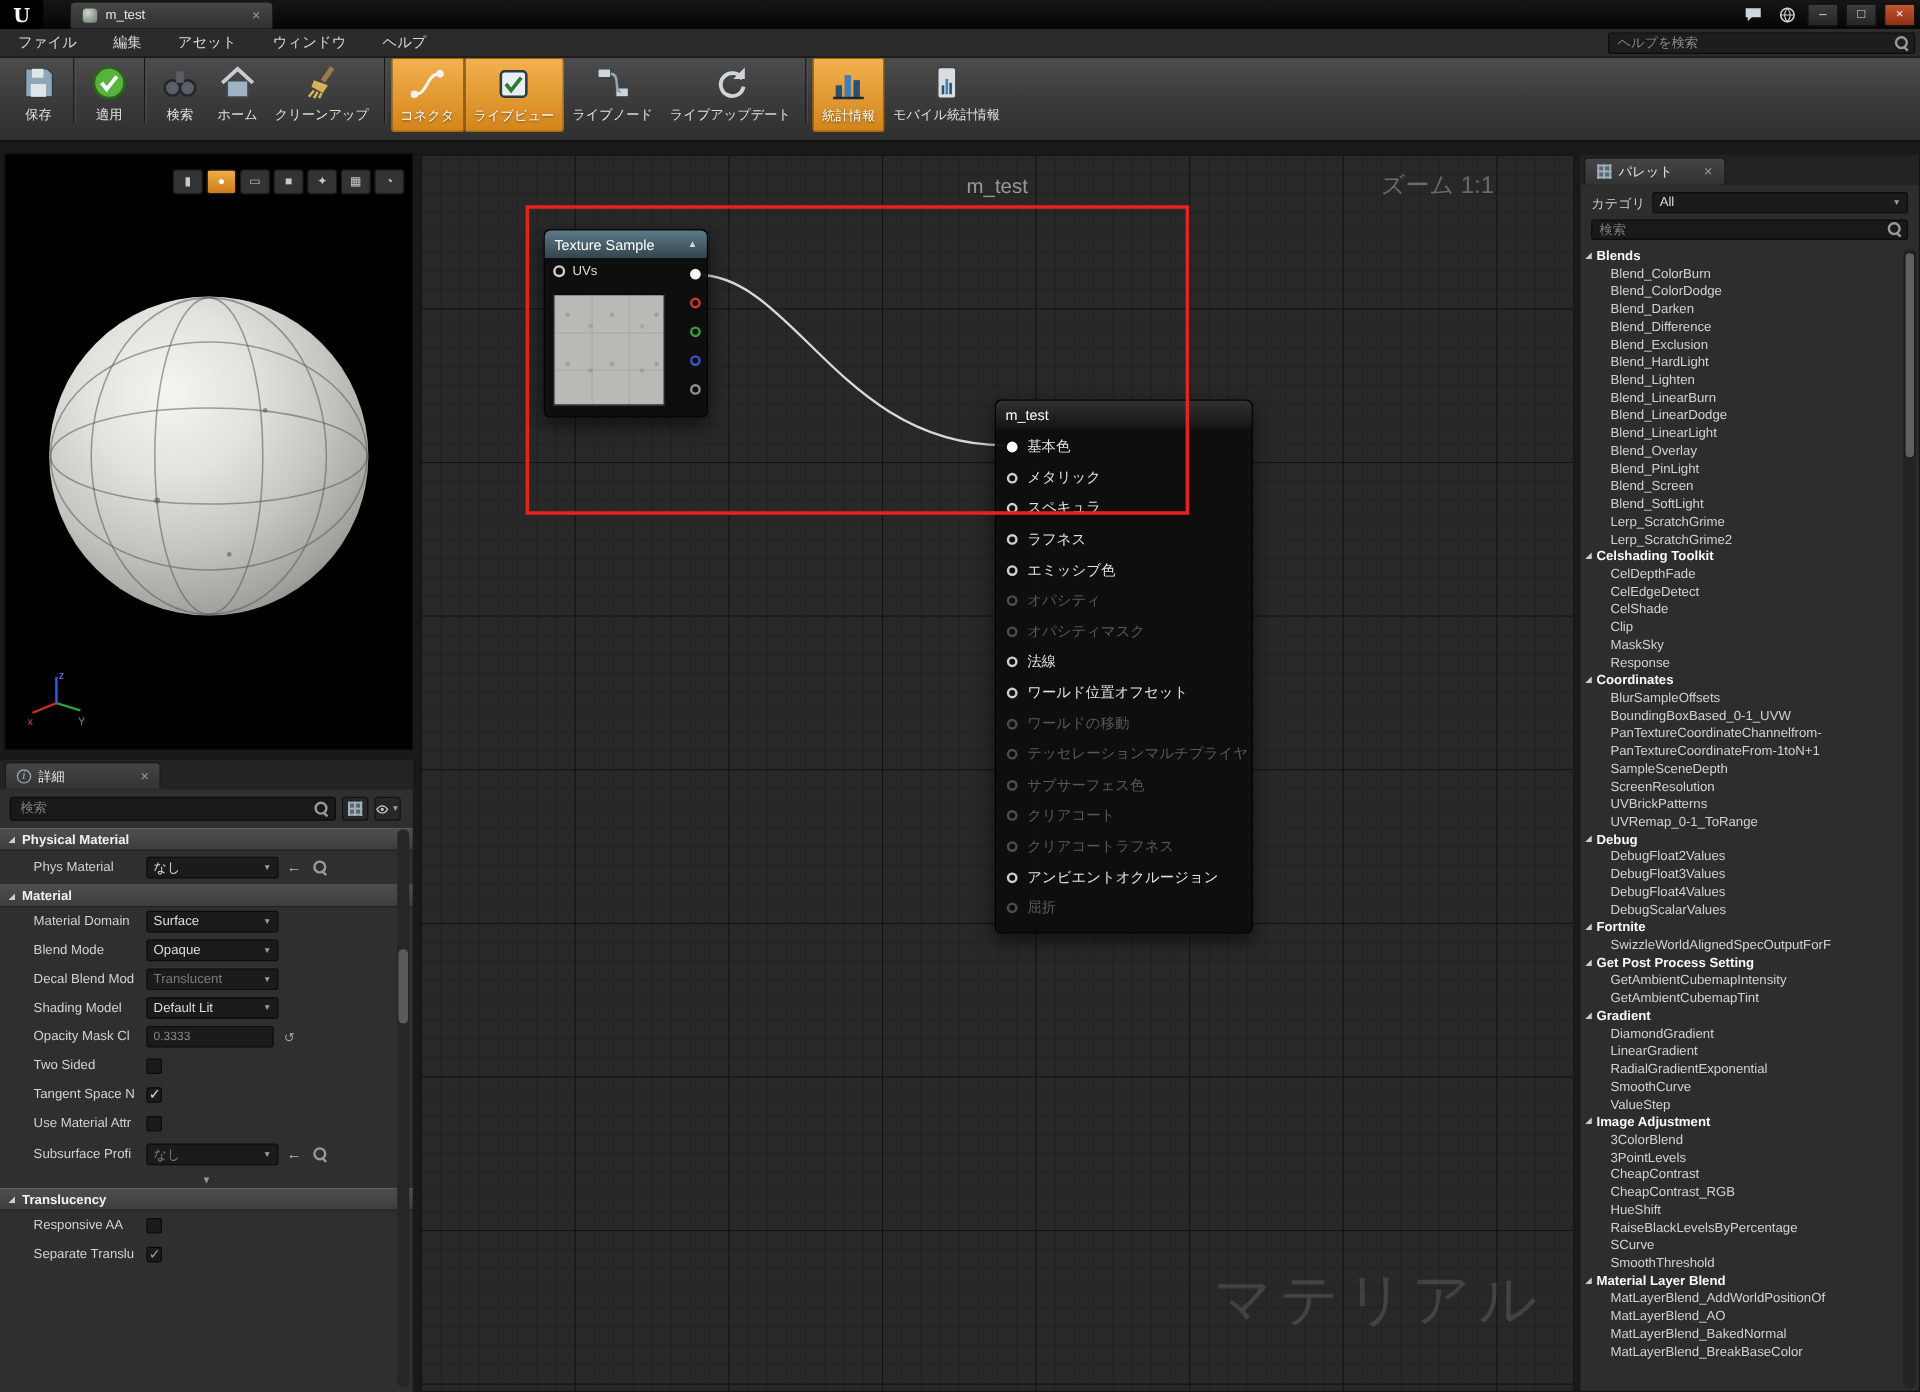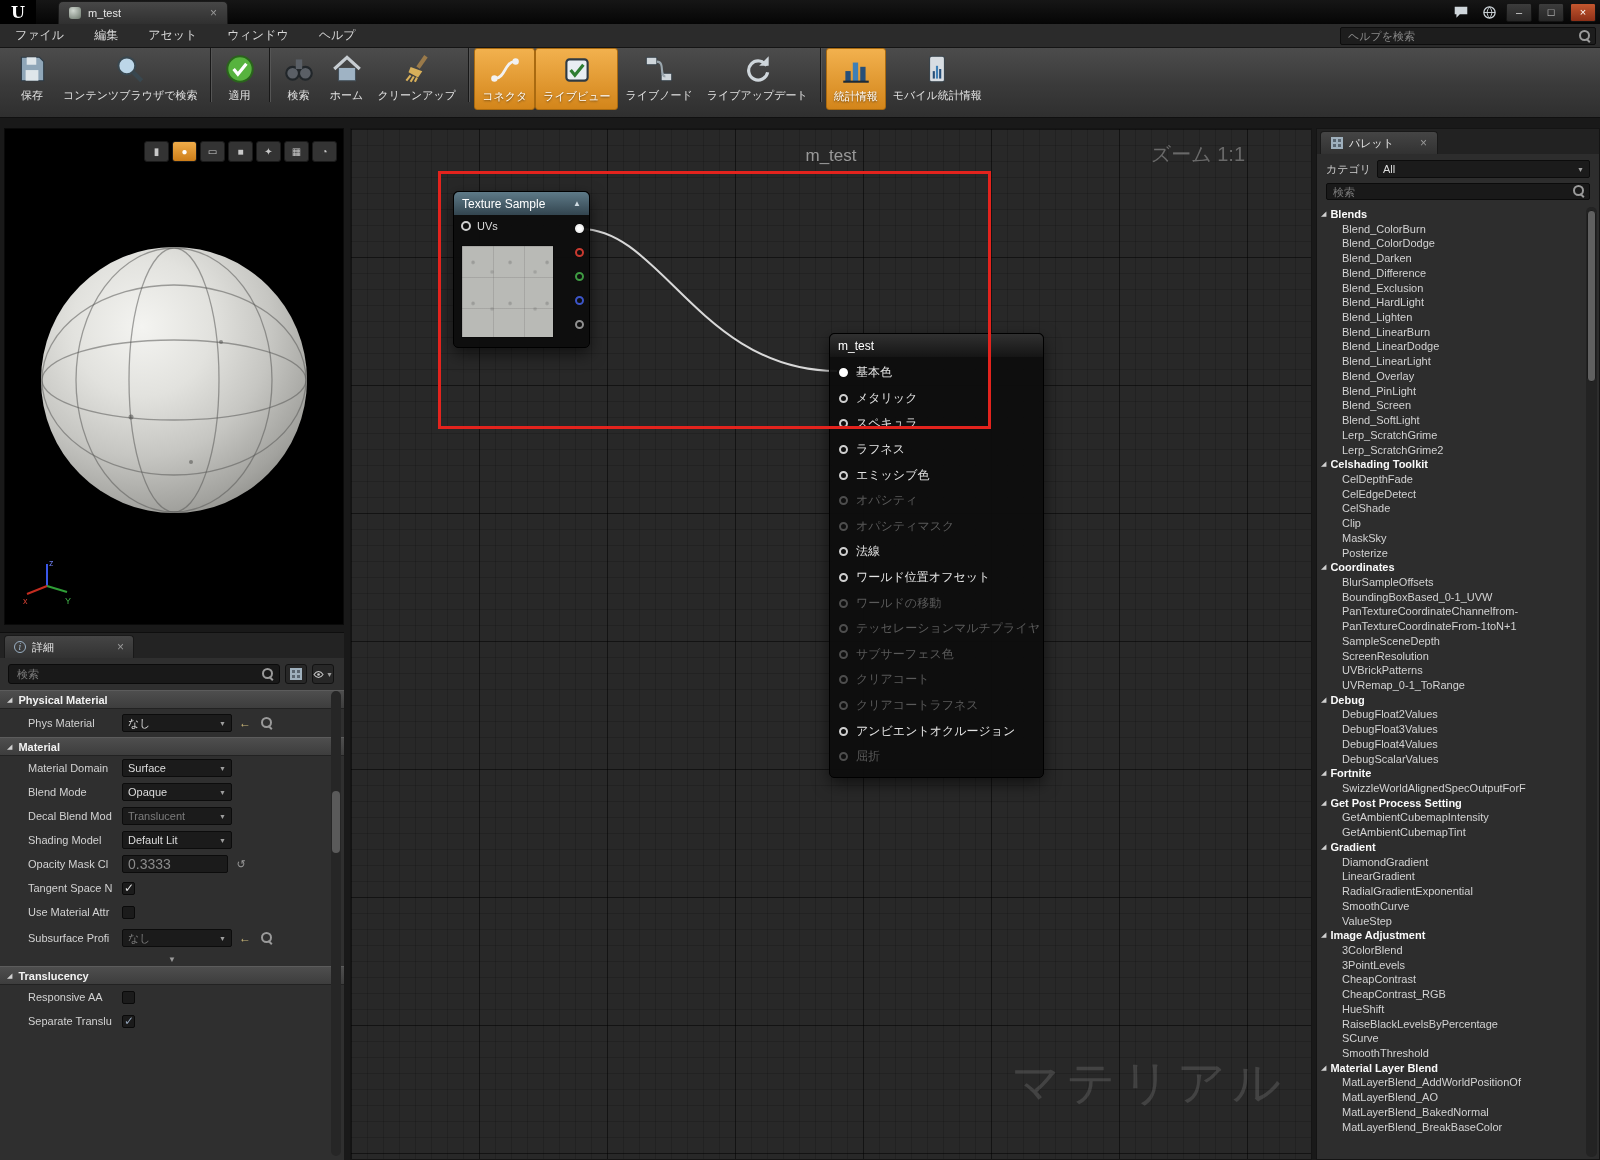--- a/index.html
+++ b/index.html
@@ -66,21 +66,21 @@
   .prop-row.tall{height:28px}
   .prop-label{width:94px;flex:none;white-space:nowrap;overflow:hidden}
   .combo{height:18px;background:#1b1b1b;border:1px solid #0c0c0c;border-radius:2px;display:flex;align-items:center;justify-content:space-between;gap:19px;padding:0 5px;color:#ddd;width:110px;white-space:nowrap;overflow:hidden}
   .combo.wide{width:150px}
   .combo.disabled{color:#7c7c7c}
   .caret{font-size:7px;color:#9e9e9e;flex:none}
   .caret::before{content:"▼"}
   .mini-ico{width:18px;height:18px;display:flex;align-items:center;justify-content:center;margin-left:4px;color:#cdb97a;font-size:12px}
   .back-arrow::before{content:"←"}
   .revert::before{content:"↺";color:#9a9a9a;font-size:11px}
-  .value-box{height:18px;width:106px;background:#1b1b1b;border:1px solid #0c0c0c;border-radius:2px;color:#8a8a8a;font-size:14px;padding:0 5px;display:flex;align-items:center}
+  .value-box{height:18px;width:106px;background:#1b1b1b;border:1px solid #0c0c0c;border-radius:2px;color:#8a8a8a;font-size:10px;padding:0 5px;display:flex;align-items:center}
   .checkbox{width:13px;height:13px;background:#1b1b1b;border:1px solid #0a0a0a;border-radius:2px;position:relative;flex:none}
   .checkbox.checked::after{content:"✓";position:absolute;left:1px;top:-2px;font-size:12px;color:#e0e0e0}
   .checkbox.disabled.checked::after{color:#92a3b8}
   .adv-expander{height:14px;display:flex;align-items:center;justify-content:center;color:#9a9a9a;font-size:8px}
   .adv-expander::before{content:"▼"}
   .det-scroll{position:absolute;right:3px;top:58px;bottom:4px;width:10px;background:#262626;border-radius:5px}
   .det-thumb{position:absolute;left:1px;right:1px;top:100px;height:62px;background:#5a5a5a;border-radius:4px}
 
   
   .graph{position:absolute;left:350px;top:128px;width:962px;height:1032px;background-color:#282828;border:1px solid #141414;overflow:hidden;
@@ -190,27 +190,20 @@
 
 <div class="toolbar">
   <div class="tb-btn">
     <svg viewBox="0 0 32 32">
         <path d="M6 5h17l4 4v18H6z" fill="#8fa6b8" stroke="#2d3b46"></path>
         <rect x="11" y="5" width="9" height="7" fill="#dfe6ea"></rect>
         <rect x="10" y="17" width="12" height="10" fill="#dfe6ea"></rect>
       </svg>
     <span>保存</span>
   </div>
-  <div class="tb-btn">
-    <svg viewBox="0 0 32 32">
-        <circle cx="13" cy="13" r="8" fill="#bcd6e8" stroke="#39474f" stroke-width="2"></circle>
-        <line x1="19" y1="19" x2="27" y2="27" stroke="#39474f" stroke-width="4"></line>
-      </svg>
-    <span>コンテンツブラウザで検索</span>
-  </div>
   <span class="tb-sep"></span>
   <div class="tb-btn">
     <svg viewBox="0 0 32 32">
         <circle cx="16" cy="16" r="12" fill="#57b33e" stroke="#2a631c" stroke-width="2"></circle>
         <path d="M10 16l4 5 8-10" stroke="#fff" stroke-width="3" fill="none"></path>
       </svg>
     <span>適用</span>
   </div>
   <span class="tb-sep"></span>
   <div class="tb-btn">
@@ -416,20 +409,24 @@
         <span>Default Lit</span>
         <span class="caret"></span>
       </span>
   </div>
   <div class="prop-row">
     <span class="prop-label">Opacity Mask Cl</span>
     <span class="value-box">0.3333</span>
     <span class="mini-ico revert"></span>
   </div>
   <div class="prop-row">
+    <span class="prop-label">Two Sided</span>
+    <span class="checkbox"></span>
+  </div>
+  <div class="prop-row">
     <span class="prop-label">Tangent Space N</span>
     <span class="checkbox checked"></span>
   </div>
   <div class="prop-row">
     <span class="prop-label">Use Material Attr</span>
     <span class="checkbox"></span>
   </div>
   <div class="prop-row tall">
     <span class="prop-label">Subsurface Profi</span>
     <span class="combo disabled">
@@ -695,21 +692,21 @@
 
       <div class="pal-row">
         <span>Clip</span>
       </div>
 
       <div class="pal-row">
         <span>MaskSky</span>
       </div>
 
       <div class="pal-row">
-        <span>Posterize</span>
+        <span>Response</span>
       </div>
 
       <div class="pal-row category">
         <span>Coordinates</span>
       </div>
 
       <div class="pal-row">
         <span>BlurSampleOffsets</span>
       </div>
 

